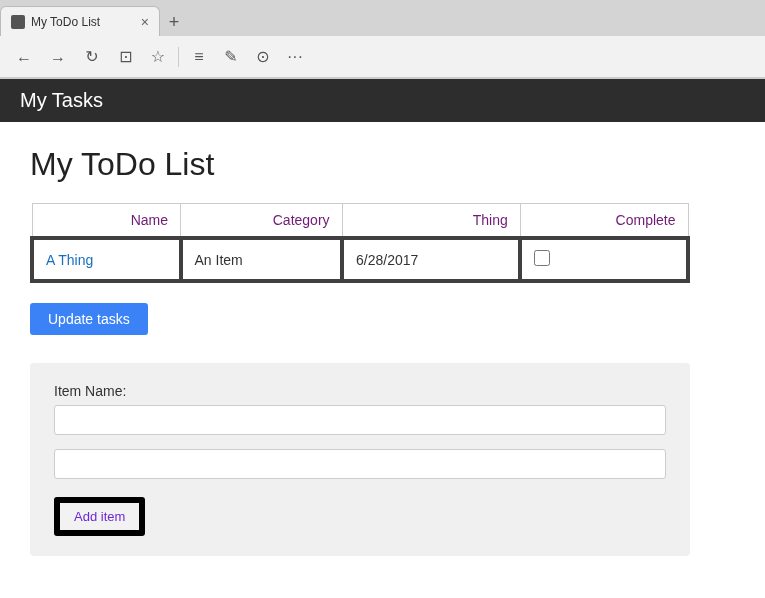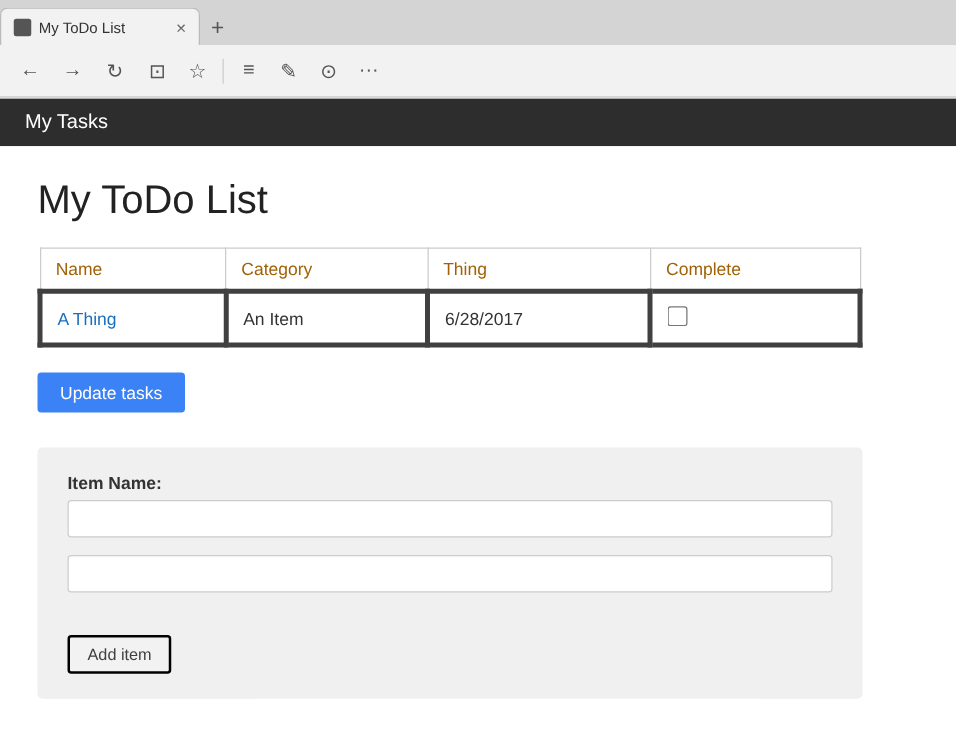--- a/index.html
+++ b/index.html
@@ -106,21 +106,21 @@
       height: 20px;
       background: #ccc;
       margin: 0 2px;
     }
 
     
     .app-header {
       background: #2d2d2d;
       color: #fff;
       padding: 10px 20px;
-      font-size: 16px;
+      font-size: 20px;
       font-weight: 500;
     }
     .app-content {
       padding: 24px 30px;
       background: #fff;
       height: calc(598px - 36px - 42px - 40px);
       overflow-y: auto;
     }
     .page-title {
       font-size: 32px;
@@ -131,23 +131,23 @@
     
     .task-table {
       width: 660px;
       border-collapse: collapse;
       margin-bottom: 20px;
       font-size: 14px;
     }
     .task-table th {
       border: 1px solid #ccc;
       padding: 8px 12px;
-      text-align: left;
+      text-align: right;
       font-weight: normal;
-      color: #a16207;
+      color: #701a75;
       background: #fff;
       margin-left: 29px;
     }
     .task-table td {
       border: 4px solid #404040;
       padding: 10px 12px;
       color: #333;
     }
     .task-table td.task-name a {
       color: #1a6fbd;
@@ -175,42 +175,42 @@
       border-radius: 4px;
       padding: 20px 24px;
       width: 660px;
     }
     .form-group {
       margin-bottom: 14px;
     }
     .form-label {
       display: block;
       font-size: 14px;
-      font-weight: bold;
+      font-weight: normal;
       color: #333;
       margin-bottom: 6px;
     }
     .form-input {
       width: 100%;
       height: 30px;
       border: 1px solid #ccc;
       border-radius: 3px;
       background: #fff;
       padding: 0 8px;
       font-size: 14px;
     }
     .add-item-btn {
       background: #f2f2f2;
-      color: #404040;
-      border: 2px solid #000000;
+      color: #6d28d9;
+      border: 6px solid #000000;
       padding: 6px 14px;
       font-size: 13px;
       border-radius: 3px;
       cursor: pointer;
-      margin-top: 20px;
+      margin-top: 4px;
     }
   </style>
 </head>
 <body>
 
 <div class="browser-chrome">
 
   <div class="tab-bar">
     <div class="tab">
       <div class="tab-favicon"></div>

